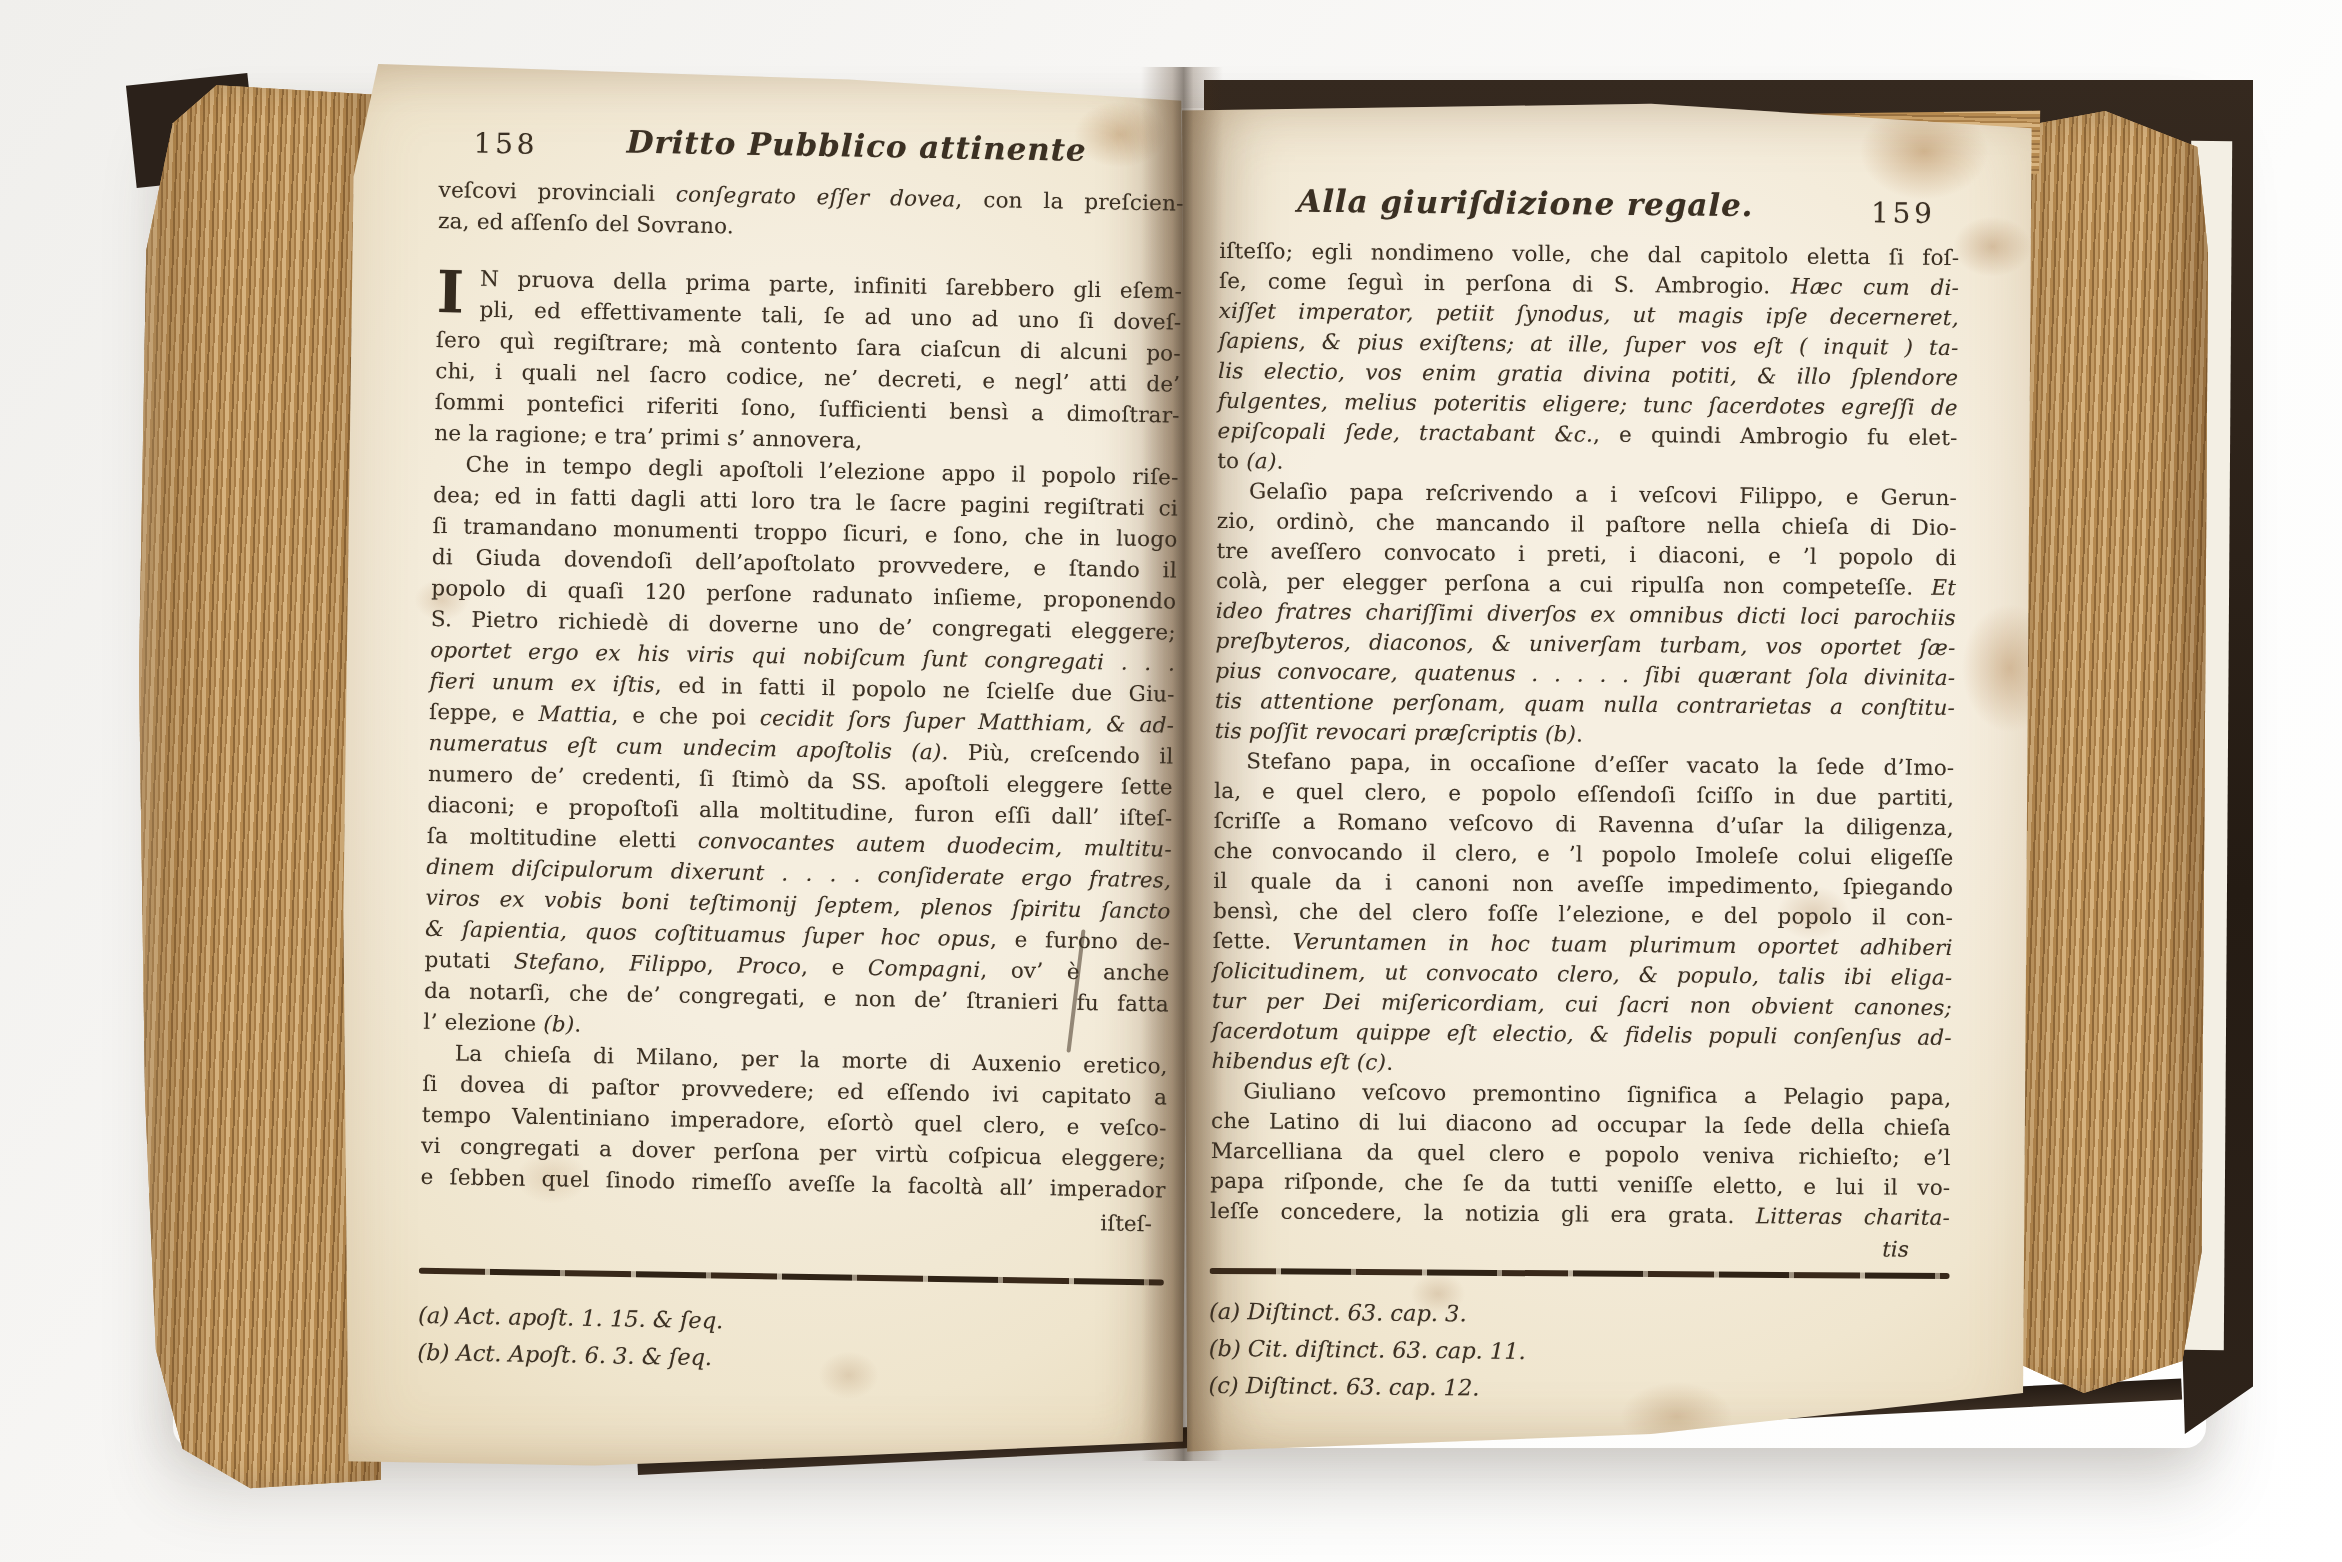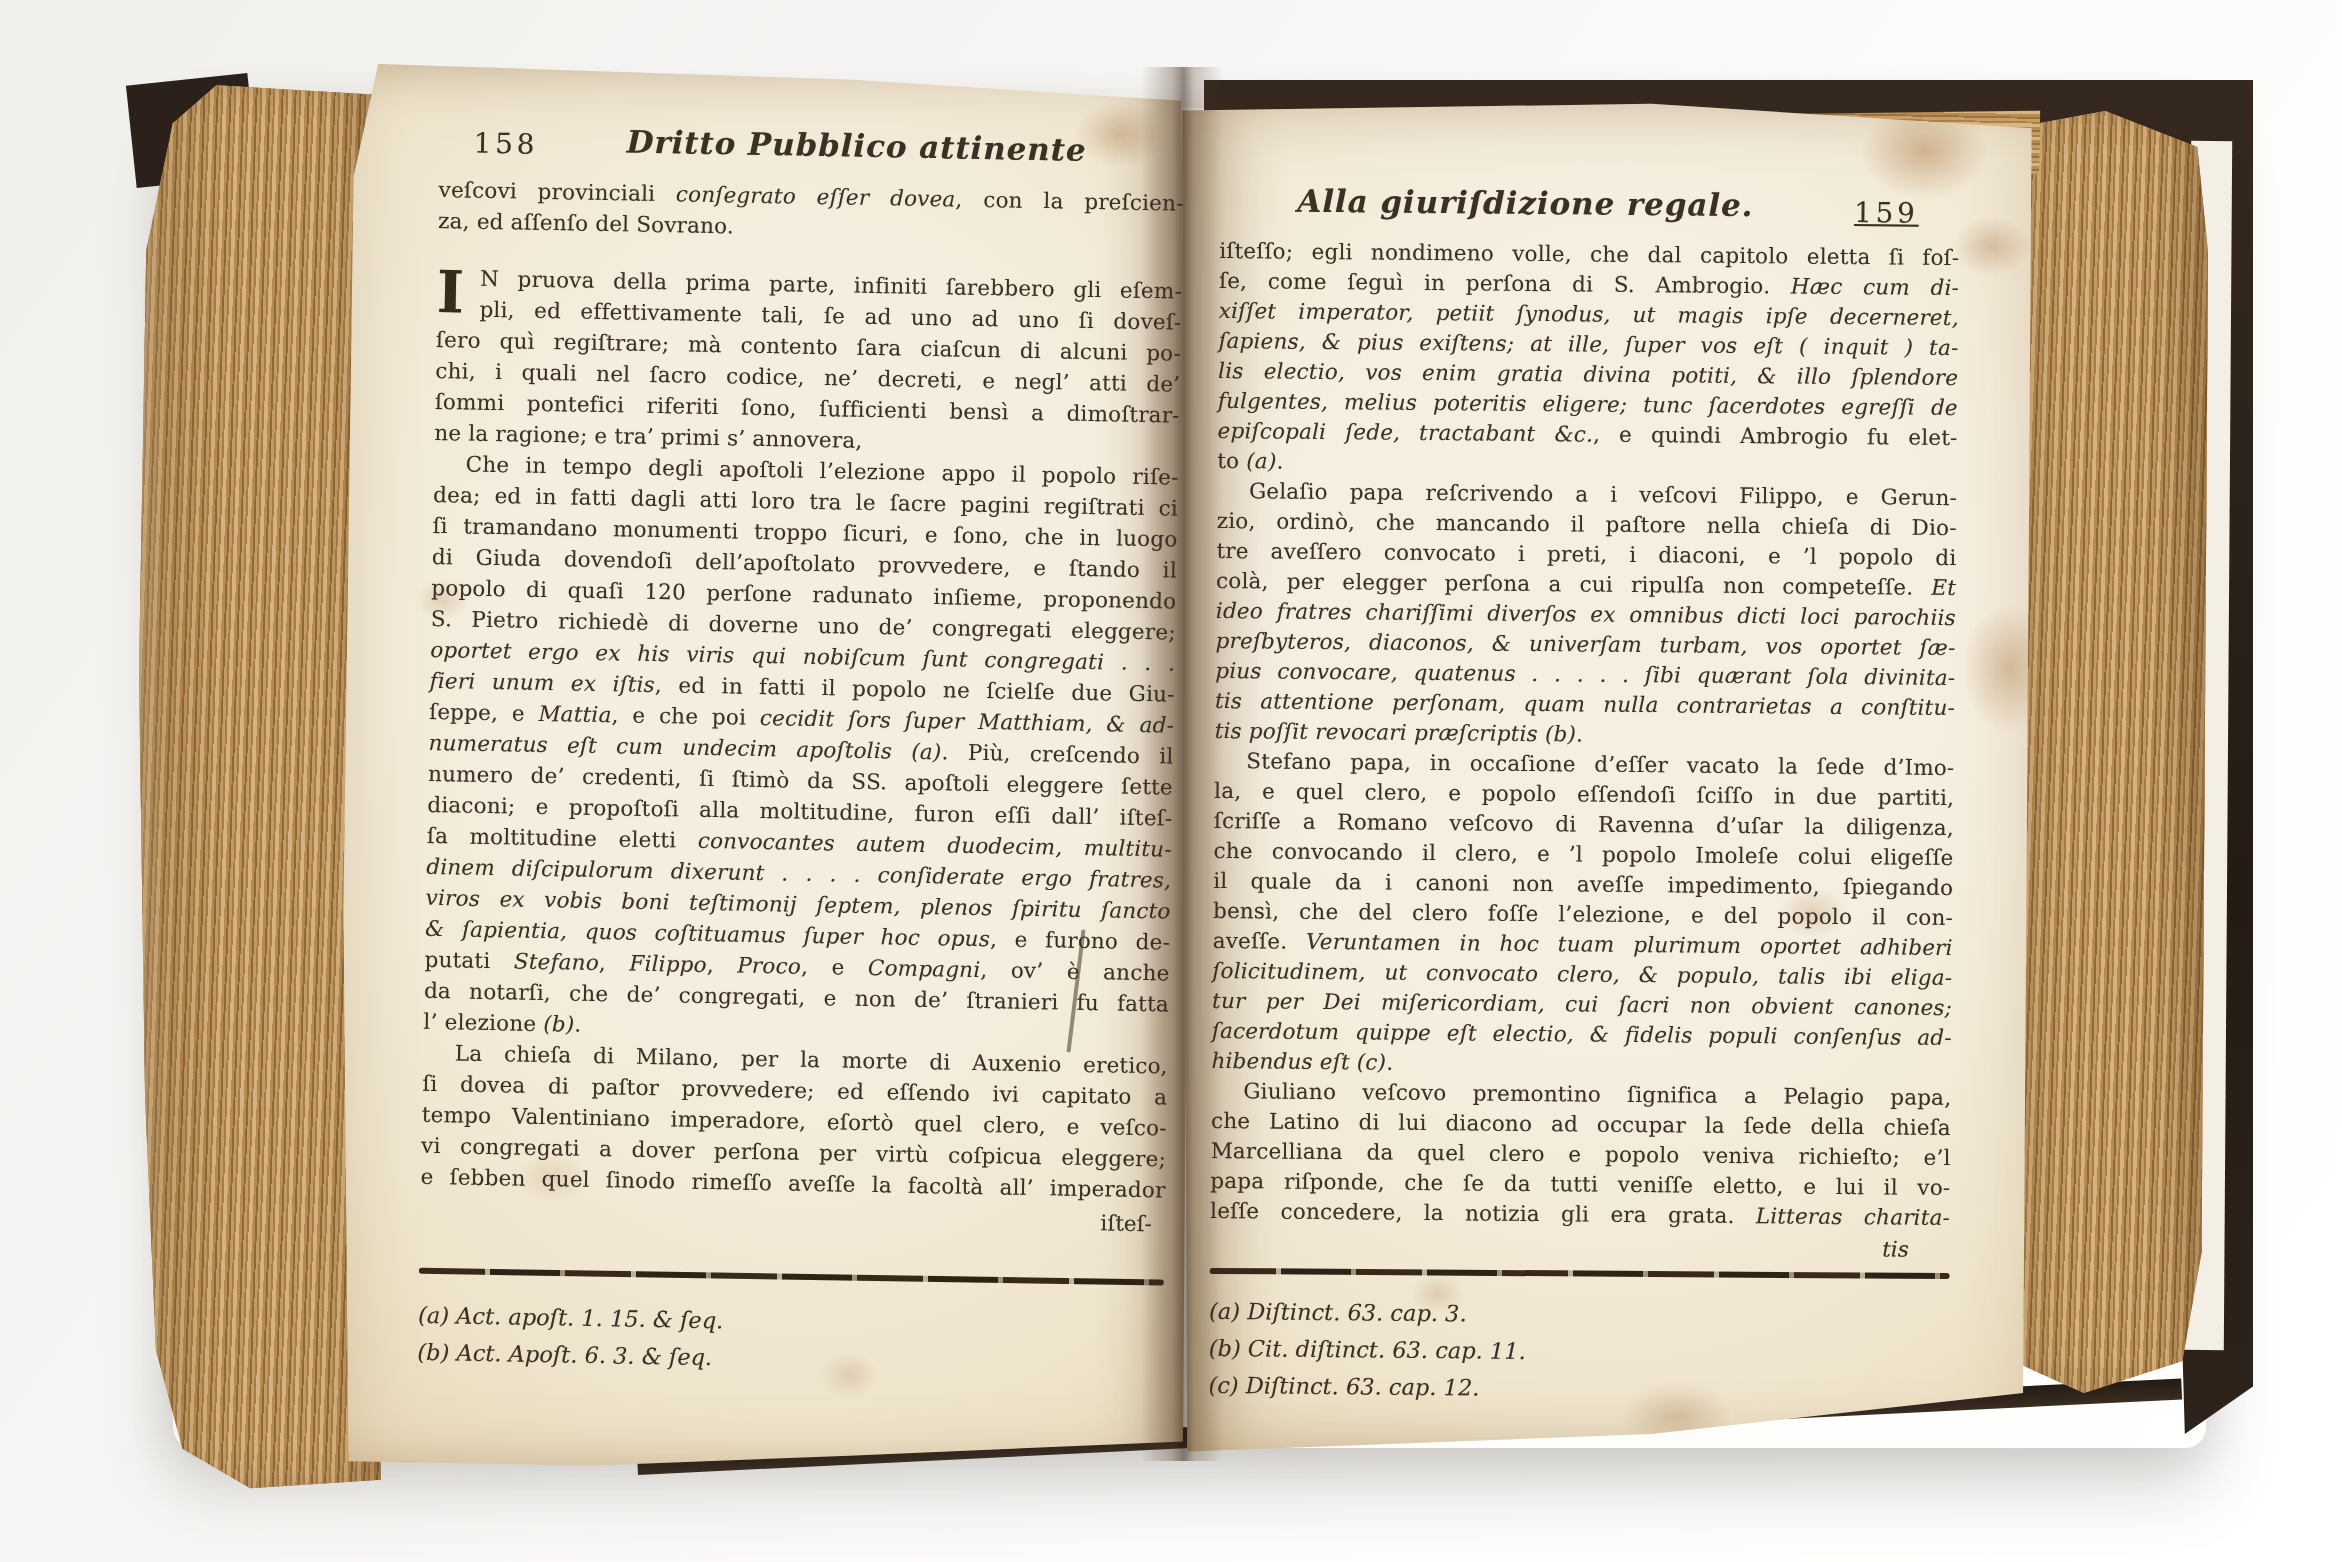--- a/index.html
+++ b/index.html
@@ -57,21 +57,21 @@
     background:linear-gradient(90deg,rgba(70,45,22,0) 0%,rgba(70,45,22,.30) 38%,rgba(38,24,11,.50) 52%,rgba(70,45,22,.26) 64%,rgba(70,45,22,0) 100%);}
   .smudge{position:absolute;left:1074px;top:929px;width:3.7px;height:124px;
     background:rgba(52,36,20,.5);border-radius:2.8px;transform:rotate(7deg);}
   
   .text-block{position:absolute;color:#3b3023;text-shadow:0 0 0.9px rgba(59,48,34,.32);}
   .text-left{left:440px;top:120px;width:745px;transform:rotate(1.05deg);transform-origin:0 0;}
   .text-right{left:1220px;top:182px;width:740px;transform:rotate(.55deg);transform-origin:0 0;}
   .page-header{position:relative;height:52px;}
   .pnum{font-size:28px;letter-spacing:3.7px;position:absolute;top:5.6px;}
   .text-left .pnum{left:34px;}
-  .text-right .pnum{right:41px;top:7.5px;text-decoration:underline;}
+  .text-right .pnum{right:24px;top:7.5px;}
   .rtitle{position:absolute;top:0;font-size:31px;font-weight:bold;font-style:italic;text-align:center;letter-spacing:0.9px;}
   .text-left .rtitle{left:141px;right:52px;}
   .text-right .rtitle{left:28px;right:157px;}
   .body{position:relative;margin-top:1.9px;}
   .line{height:31px;line-height:31px;font-size:21.5px;letter-spacing:0.2px;overflow:visible;}
   .text-right .line{height:30px;line-height:30px;}
   .just{text-align:justify;text-align-last:justify;}
   .end{text-align:left;}
   .ind{padding-left:32px;}
   .drop1,.drop2{padding-left:43px;}
@@ -174,21 +174,21 @@
         <div class="line just"><span class="it">preſbyteros, diaconos, &amp; univerſam turbam, vos oportet ſæ-</span></div>
         <div class="line just"><span class="it">pius convocare, quatenus . . . . . ſibi quærant ſola divinita-</span></div>
         <div class="line just"><span class="it">tis attentione perſonam, quam nulla contrarietas a conſtitu-</span></div>
         <div class="line end"><span class="it">tis poſſit revocari præſcriptis (b)</span><span>.</span></div>
         <div class="line just ind"><span>Stefano papa, in occaſione d’eſſer vacato la ſede d’Imo-</span></div>
         <div class="line just"><span>la, e quel clero, e popolo eſſendoſi ſciſſo in due partiti,</span></div>
         <div class="line just"><span>ſcriſſe a Romano veſcovo di Ravenna d’uſar la diligenza,</span></div>
         <div class="line just"><span>che convocando il clero, e ’l popolo Imoleſe colui eligeſſe</span></div>
         <div class="line just"><span>il quale da i canoni non aveſſe impedimento, ſpiegando</span></div>
         <div class="line just"><span>bensì, che del clero foſſe l’elezione, e del popolo il con-</span></div>
-        <div class="line just"><span>aveſſe. </span><span class="it">Veruntamen in hoc tuam plurimum oportet adhiberi</span></div>
+        <div class="line just"><span>ſette. </span><span class="it">Veruntamen in hoc tuam plurimum oportet adhiberi</span></div>
         <div class="line just"><span class="it">ſolicitudinem, ut convocato clero, &amp; populo, talis ibi eliga-</span></div>
         <div class="line just"><span class="it">tur per Dei miſericordiam, cui ſacri non obvient canones;</span></div>
         <div class="line just"><span class="it">ſacerdotum quippe eſt electio, &amp; fidelis populi conſenſus ad-</span></div>
         <div class="line end"><span class="it">hibendus eſt (c)</span><span>.</span></div>
         <div class="line just ind"><span>Giuliano veſcovo premontino ſignifica a Pelagio papa,</span></div>
         <div class="line just"><span>che Latino di lui diacono ad occupar la ſede della chieſa</span></div>
         <div class="line just"><span>Marcelliana da quel clero e popolo veniva richieſto; e’l</span></div>
         <div class="line just"><span>papa riſponde, che ſe da tutti veniſſe eletto, e lui il vo-</span></div>
         <div class="line just"><span>leſſe concedere, la notizia gli era grata. </span><span class="it">Litteras charita-</span></div>
       </div>

